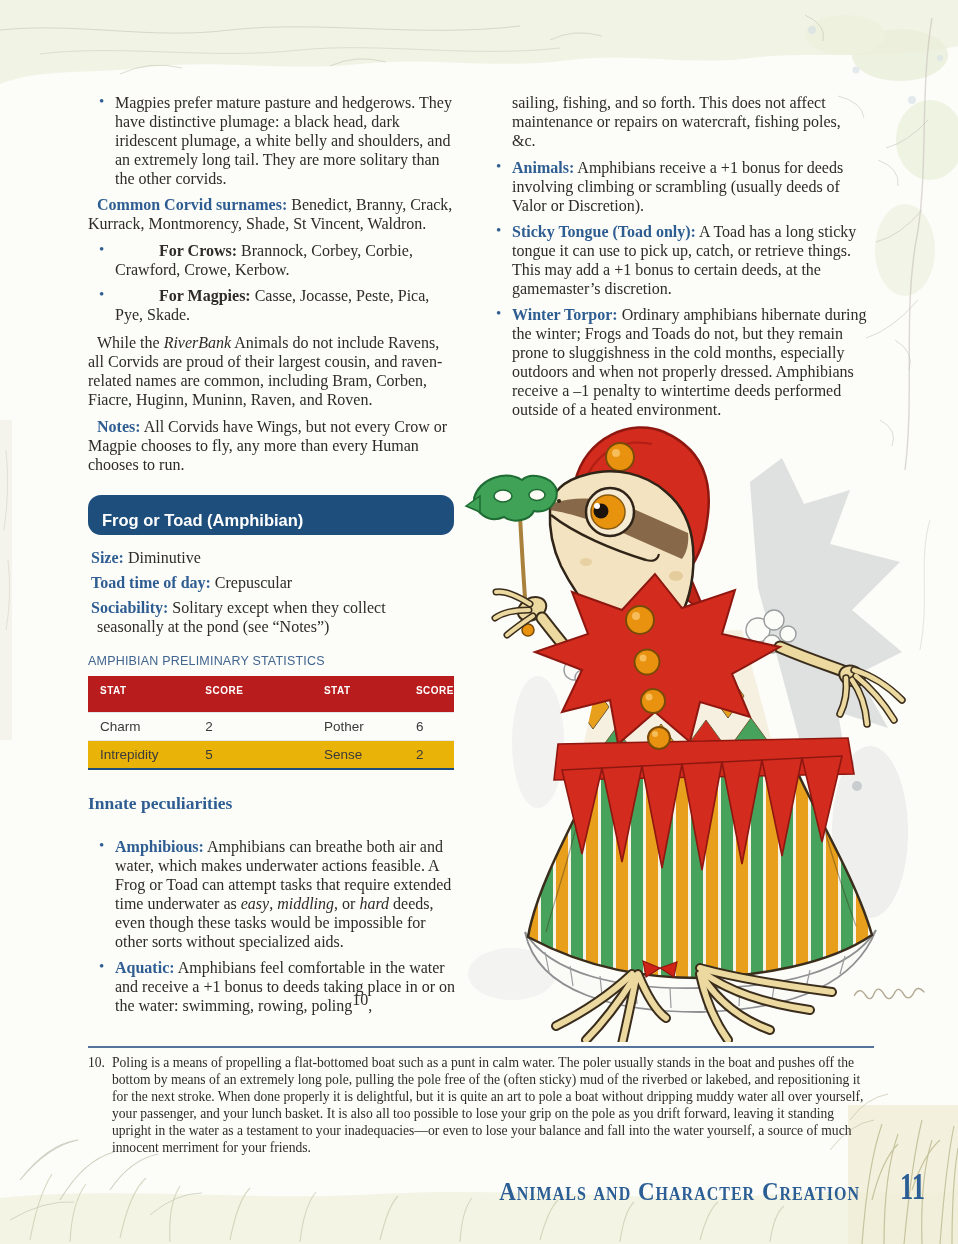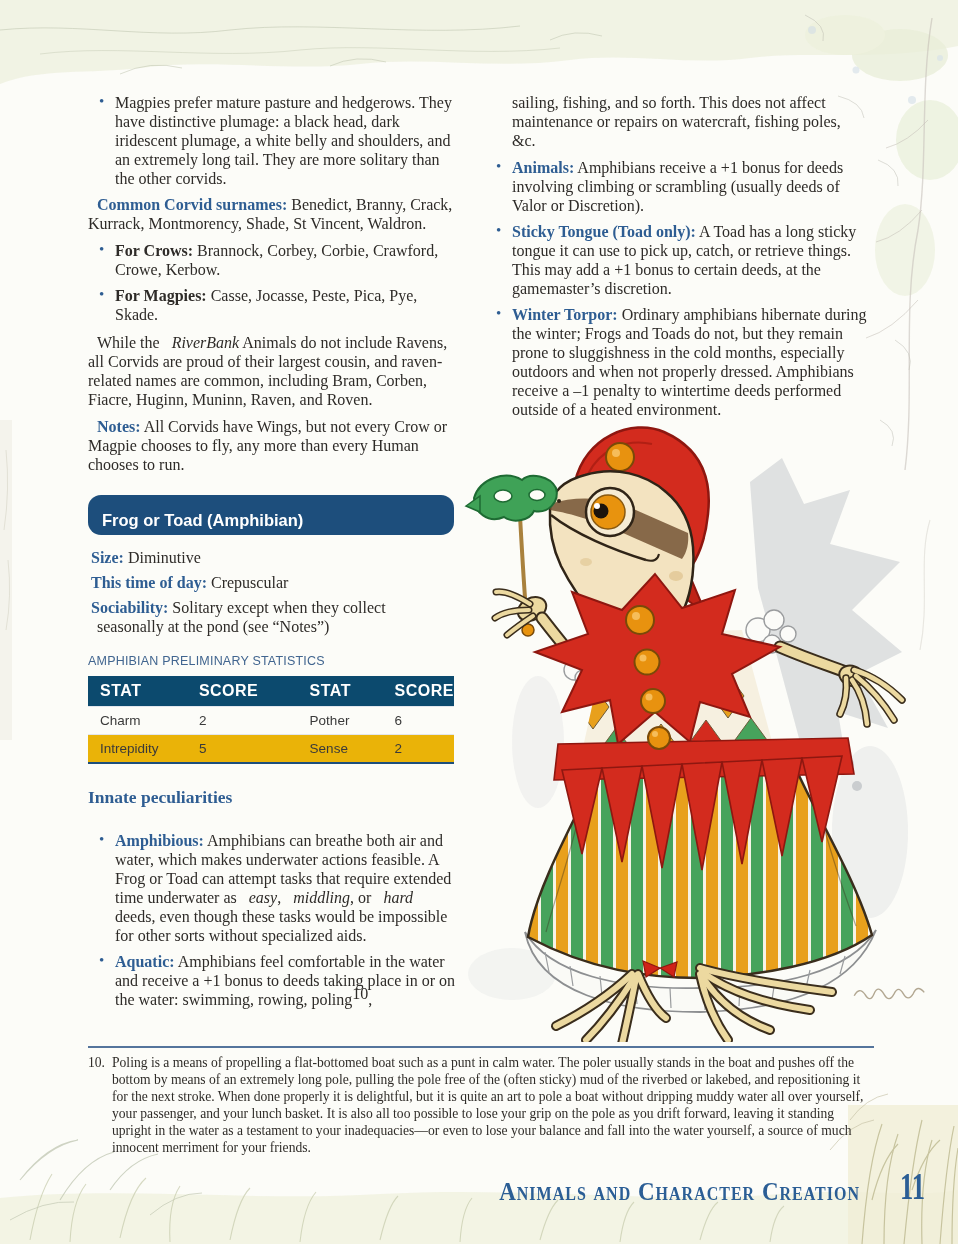--- a/index.html
+++ b/index.html
@@ -17,43 +17,43 @@
 
   .para{margin:0 0 8px 0;}
   .indent{text-indent:9px;}
   .bullet{position:relative; padding-left:27px; margin:0 0 7px 0;}
   .bullet .dot{position:absolute; left:11px; top:-1px; color:#2e5d92; font-size:15px;}
   .col-right .bullet{padding-left:16px;}
   .col-right .bullet .dot{left:0;}
   .hang{padding-left:16px; margin:0 0 8px 0;}
 
   .lbl-blue{color:#2e5d92; font-weight:bold;}
-  .lbl-dark{color:#2e2b28; font-weight:bold;}
-  .ital{font-style:italic;margin-left:8px;}
+  .lbl-dark{color:#2e2b28; font-weight:bold;margin-left:44px;}
+  .ital{font-style:italic;}
 
   .pill{
     box-sizing:border-box; width:366px; margin:21px 0 13px 0;
     background:#1d4e7c; color:#ffffff; border-radius:13px;
     padding:16px 14px 5px 14px;
     font-family:"Liberation Sans", sans-serif; font-weight:bold; font-size:16.5px;
   }
   .statline{margin:0 0 6px 0; padding-left:9px; text-indent:-6px;}
 
   .tbl-caption{
     margin:16px 0 5px 0; font-family:"Liberation Sans", sans-serif;
     font-size:12.5px; color:#41658f; letter-spacing:.2px;
   }
   table.stats{
     width:366px; border-collapse:collapse;
     font-family:"Liberation Sans", sans-serif; font-size:13.5px; color:#3a3a3a;
     border-bottom:2px solid #1d4e7c;
   }
   table.stats th{
-    background:#0c4a6e; color:#ffffff; text-align:left;
-    font-size:16px; letter-spacing:.5px; padding:5px 0 6px 12px;
+    background:#b91c1c; color:#ffffff; text-align:left;
+    font-size:10px; letter-spacing:.5px; padding:5px 0 12px 12px;
   }
   table.stats td{padding:4px 0 4px 12px; border-top:1px solid #e2e6ed;}
   table.stats tr.alt{background:#eab308;}
   table.stats .c1{width:95px;} table.stats .c2{width:110px;} table.stats .c3{width:82px;}
 
   .innate{color:#2e5d92; font-size:17.5px; font-weight:bold; margin:24px 0 24px 0;}
   sup.fnref{font-size:16px; vertical-align:super; line-height:0;}
 
   .illustration{position:absolute; left:450px; top:412px; width:500px; height:630px; z-index:1;}
 
@@ -171,21 +171,21 @@
       <p class="para indent">
         <span class="lbl-blue">Notes:</span><span> All Corvids have Wings, but not every Crow or Magpie chooses to fly, any more than every Human chooses to run.</span>
       </p>
 
       <div class="pill">Frog or Toad (Amphibian)</div>
 
       <p class="statline">
         <span class="lbl-blue">Size:</span><span> Diminutive</span>
       </p>
       <p class="statline">
-        <span class="lbl-blue">This time of day:</span><span> Crepuscular</span>
+        <span class="lbl-blue">Toad time of day:</span><span> Crepuscular</span>
       </p>
       <p class="statline">
         <span class="lbl-blue">Sociability:</span><span> Solitary except when they collect seasonally at the pond (see “Notes”)</span>
       </p>
 
       <div class="tbl-caption">AMPHIBIAN PRELIMINARY STATISTICS</div>
 
       <table class="stats">
         <thead>
           <tr>

